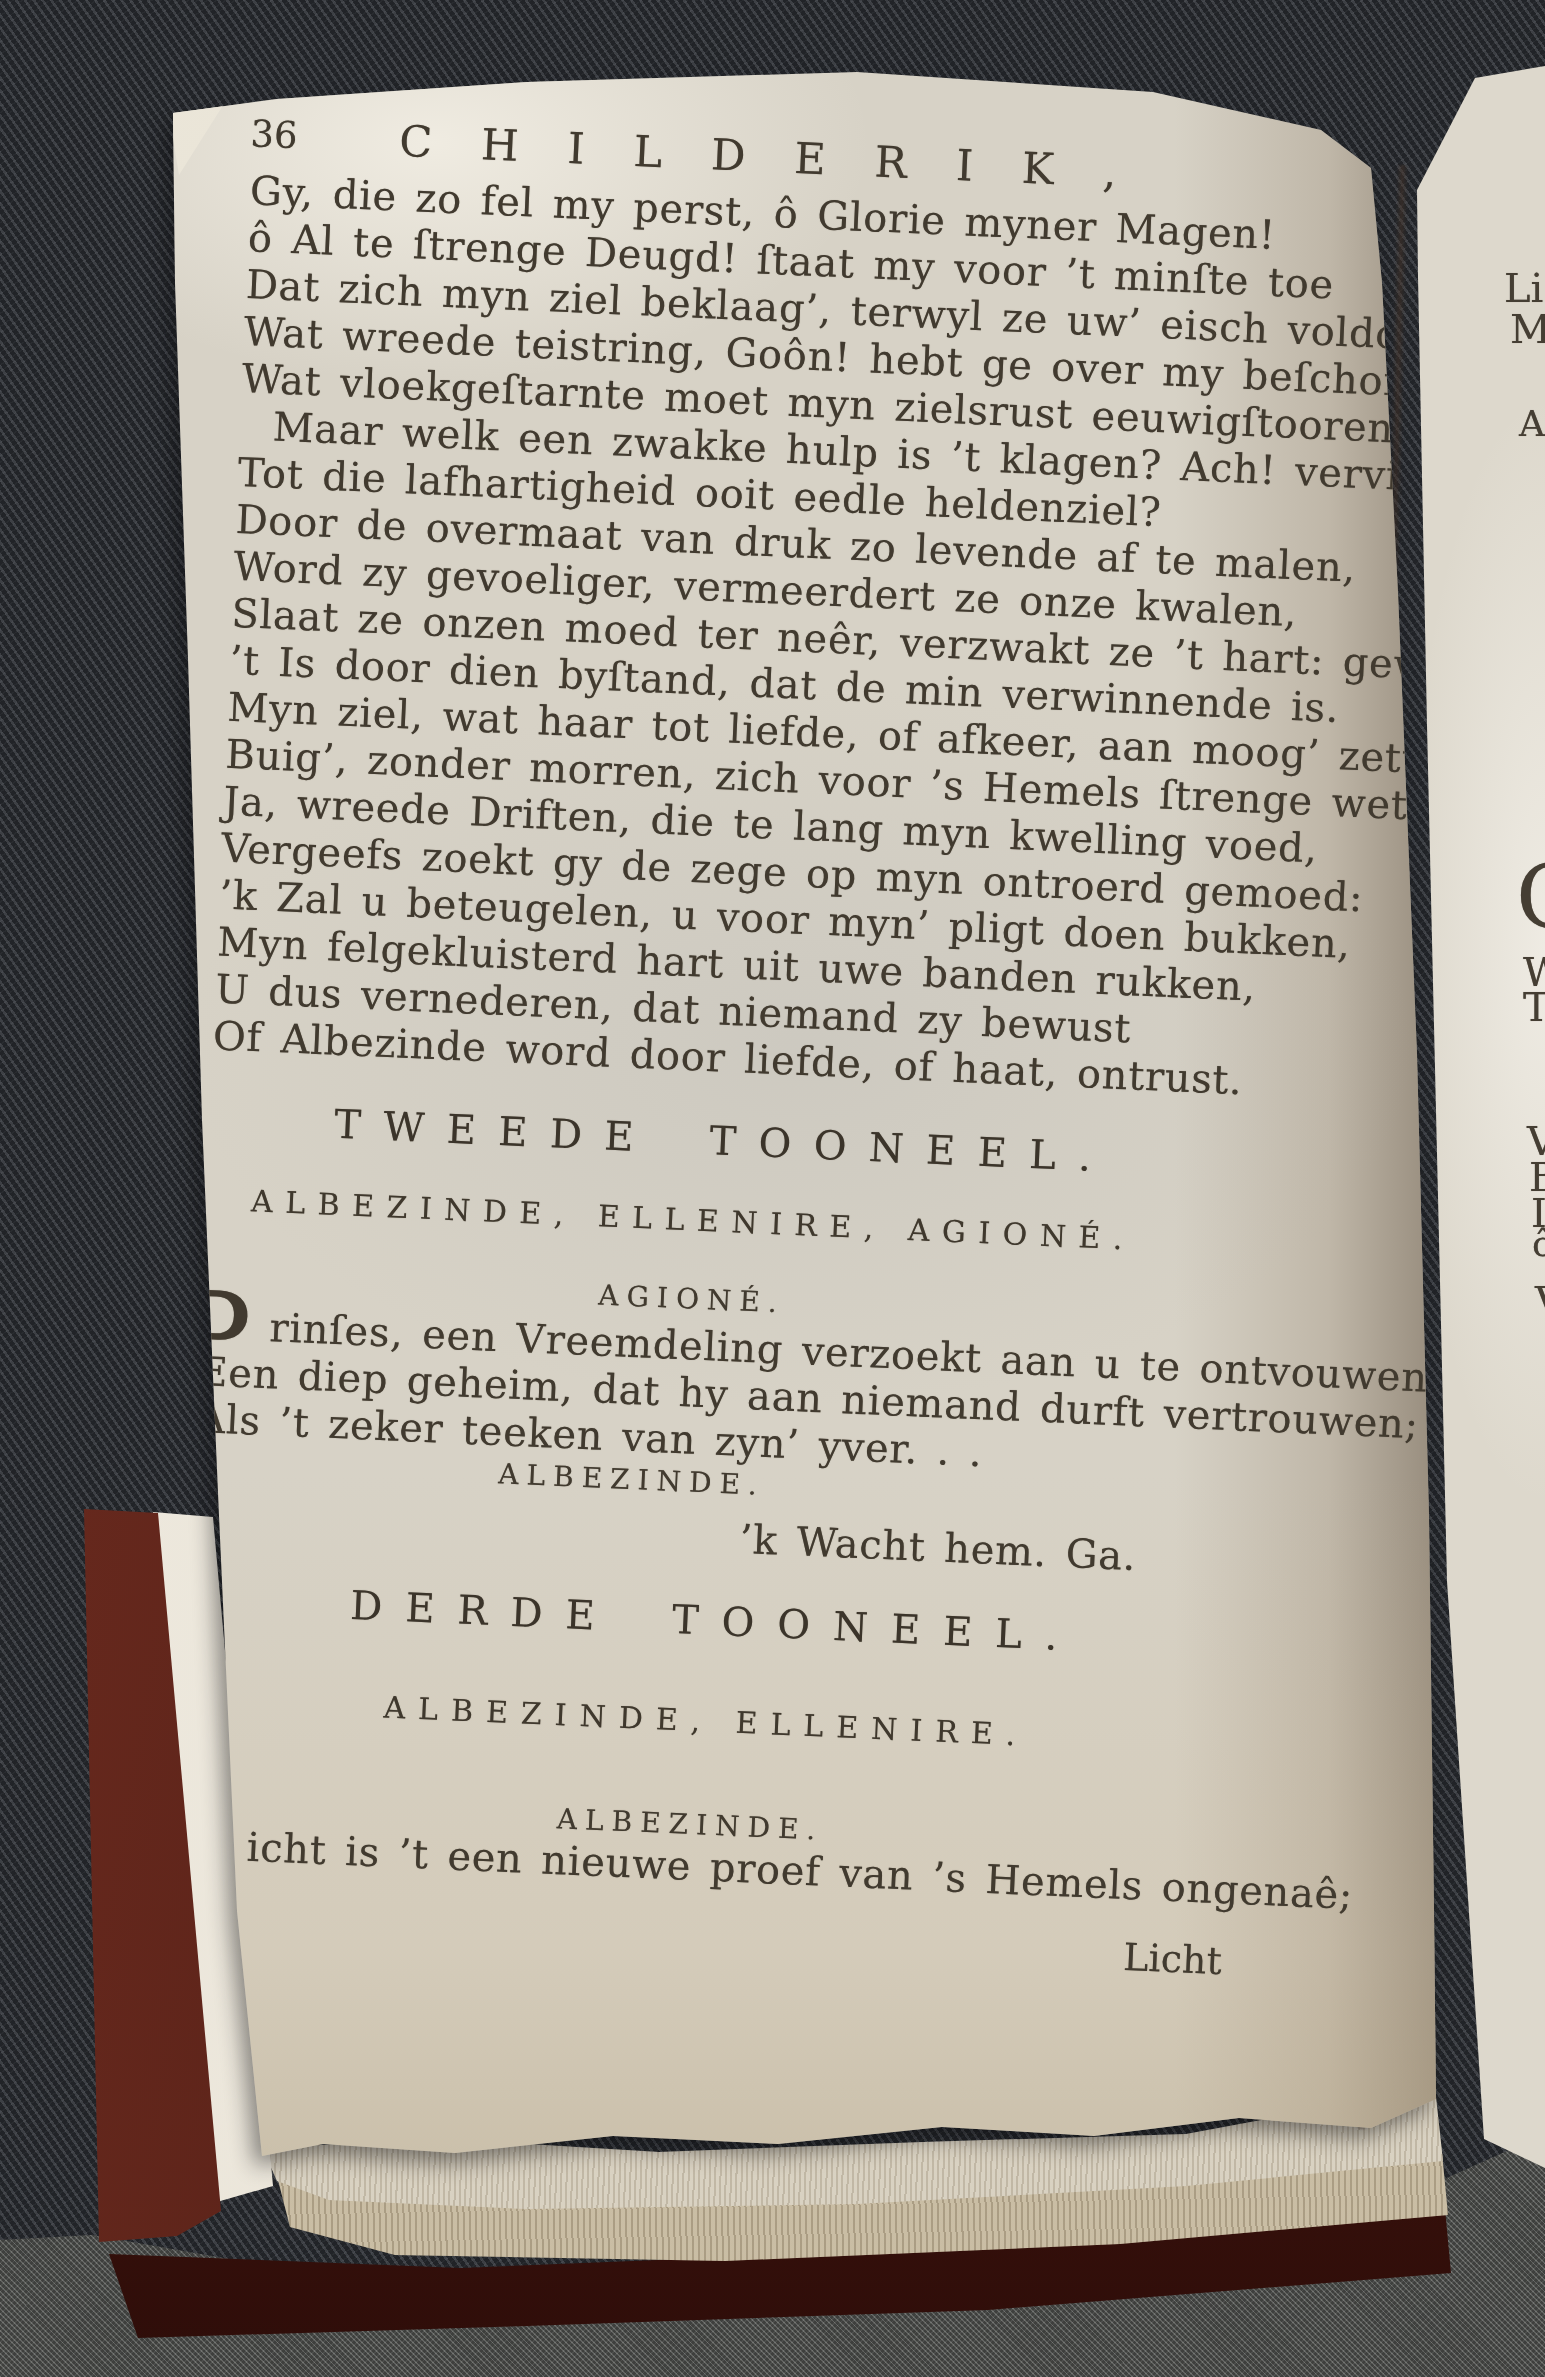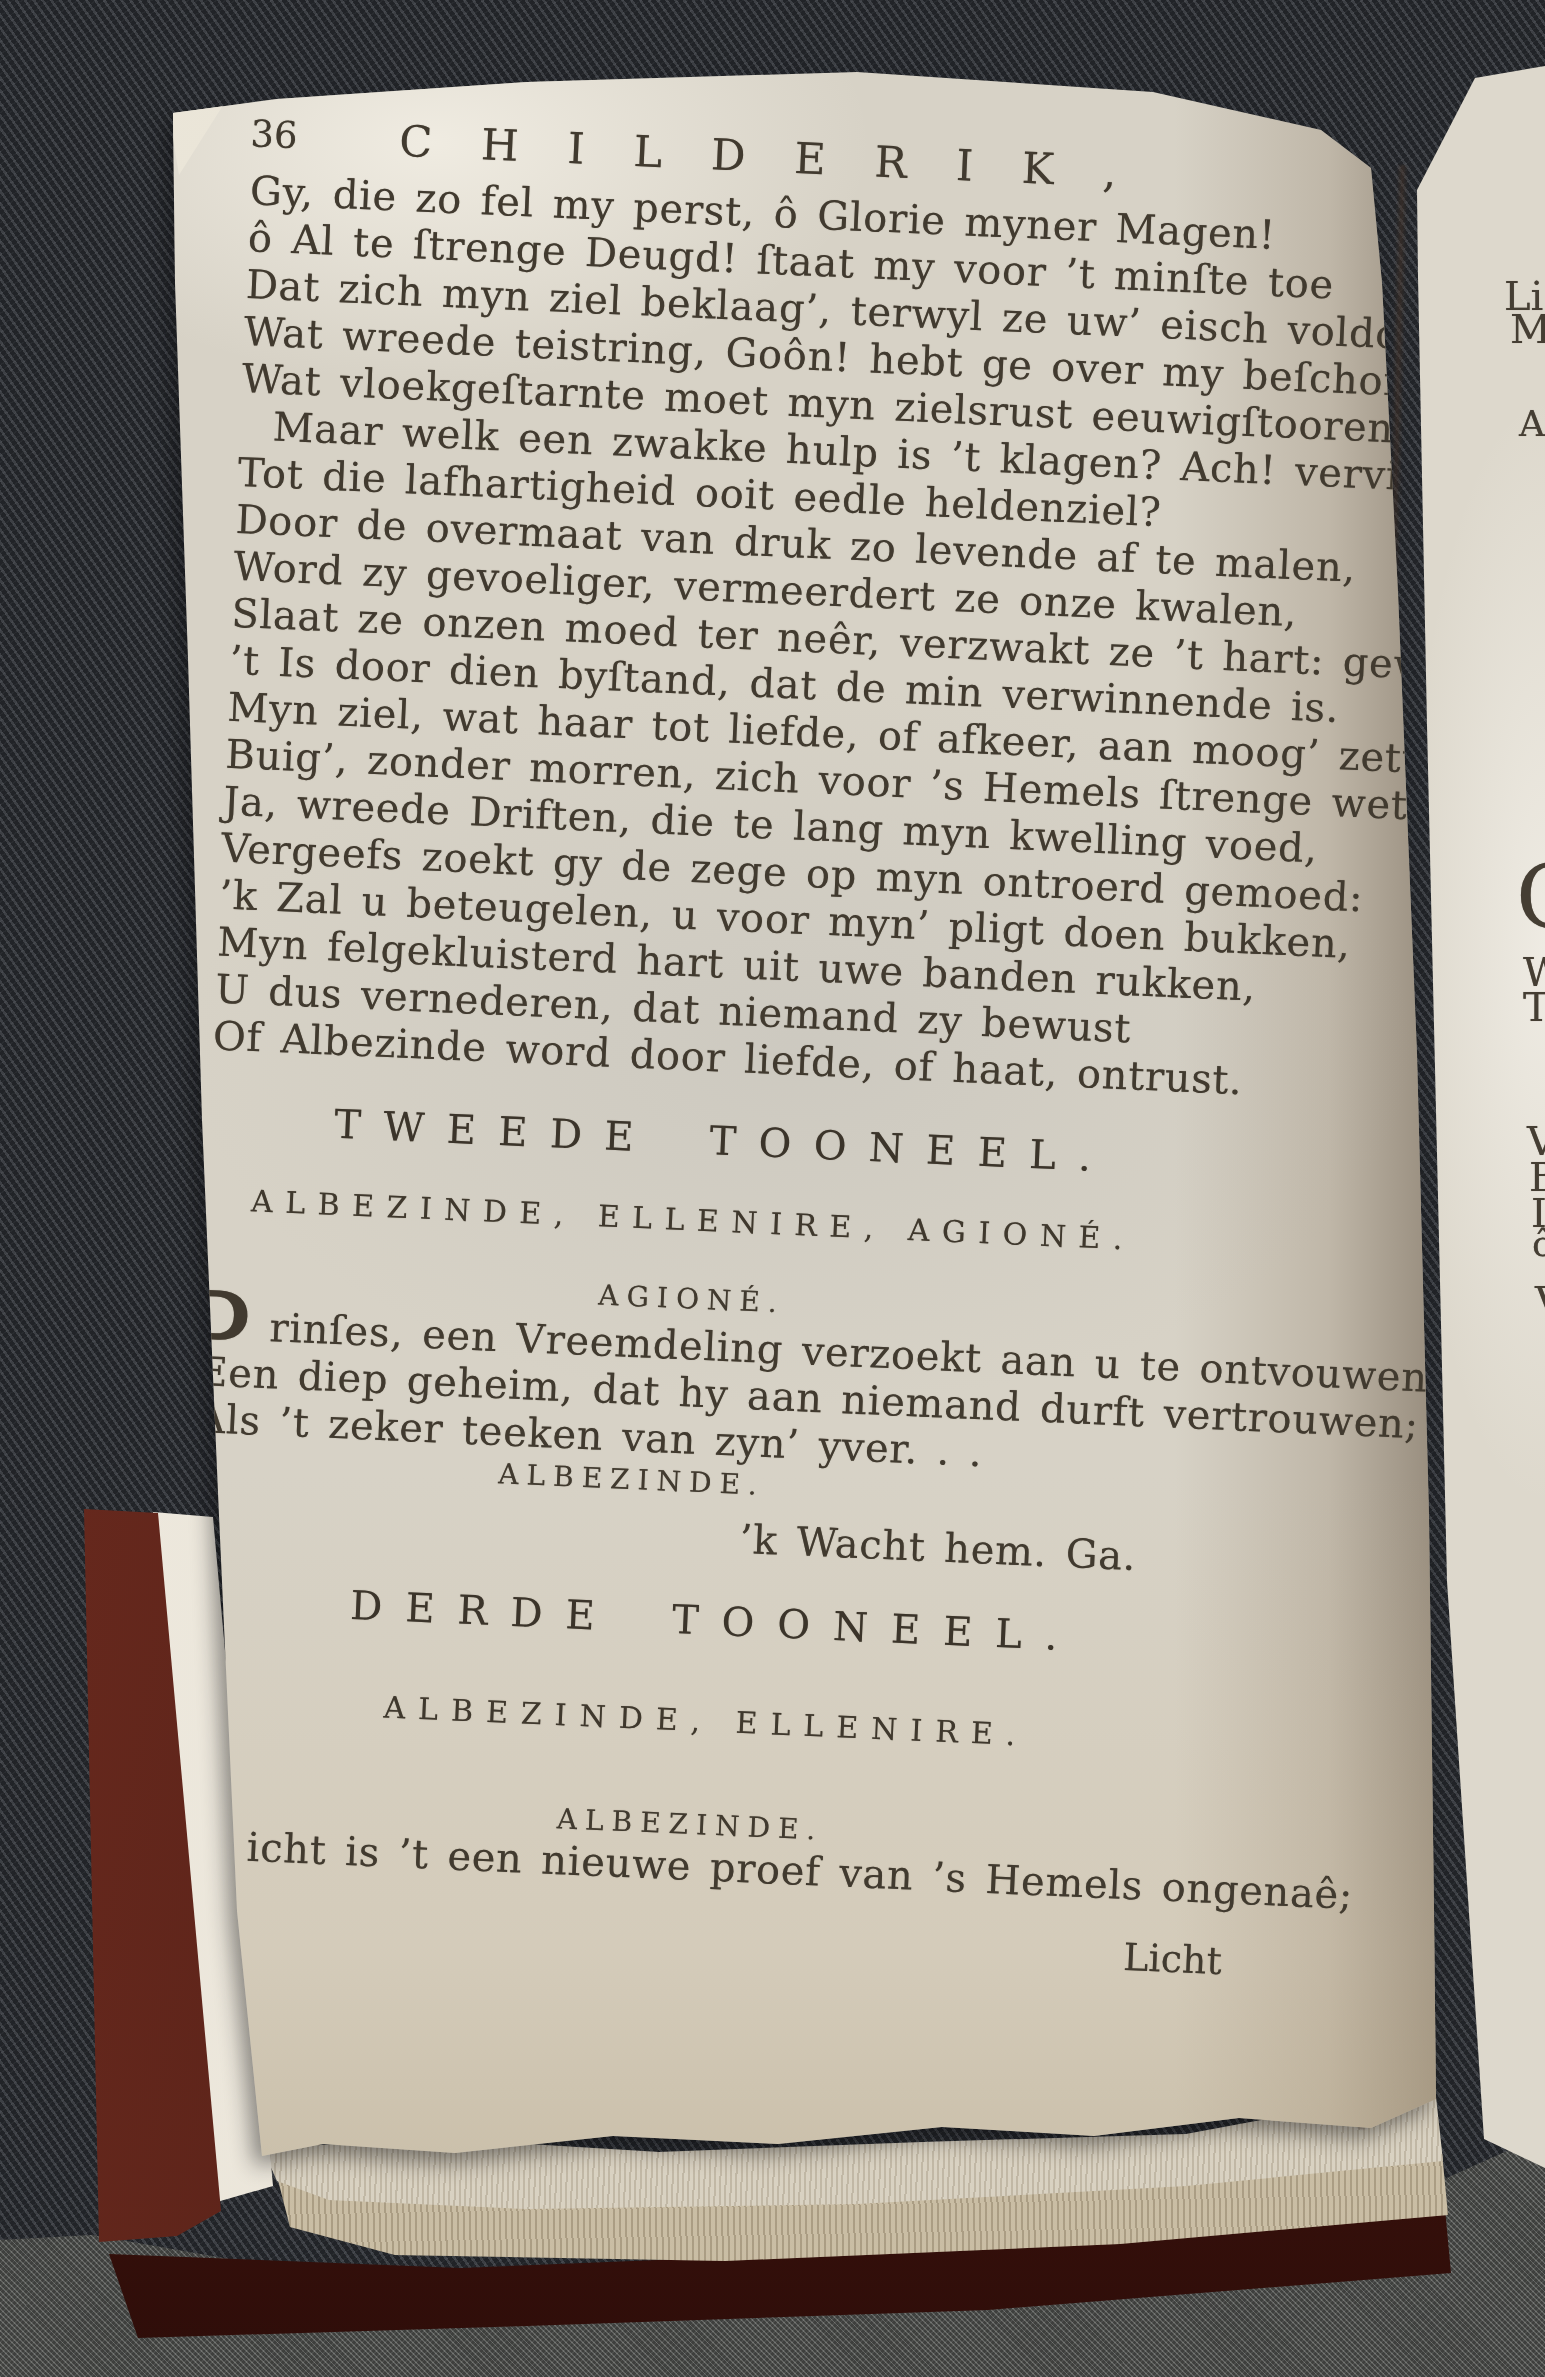--- a/index.html
+++ b/index.html
@@ -107,21 +107,21 @@
 <div class="scene">
 
   <div class="abs fabric-dark"></div>
   <div class="abs fabric-gray"></div>
 
   <div class="abs red-bottom"></div>
   <div class="abs edge2"></div>
   <div class="abs edge1"></div>
 
   <div class="abs right-page">
-    <span class="frag" style="left:1504px;top:265px;font-size:40px;margin-top:8px;">Li</span>
+    <span class="frag" style="left:1504px;top:265px;font-size:40px;">Li</span>
     <span class="frag" style="left:1510px;top:306px;font-size:40px;">M</span>
     <span class="frag" style="left:1519px;top:403px;font-size:36px;">A</span>
     <span class="frag" style="left:1516px;top:847px;font-size:87px;">G</span>
     <span class="frag" style="left:1523px;top:949px;font-size:40px;">W</span>
     <span class="frag" style="left:1523px;top:984px;font-size:40px;">T</span>
     <span class="frag" style="left:1527px;top:1118px;font-size:40px;">V</span>
     <span class="frag" style="left:1529px;top:1154px;font-size:40px;">B</span>
     <span class="frag" style="left:1531px;top:1190px;font-size:40px;">I</span>
     <span class="frag" style="left:1532px;top:1223px;font-size:36px;">ô</span>
     <span class="frag" style="left:1535px;top:1278px;font-size:40px;">V</span>

